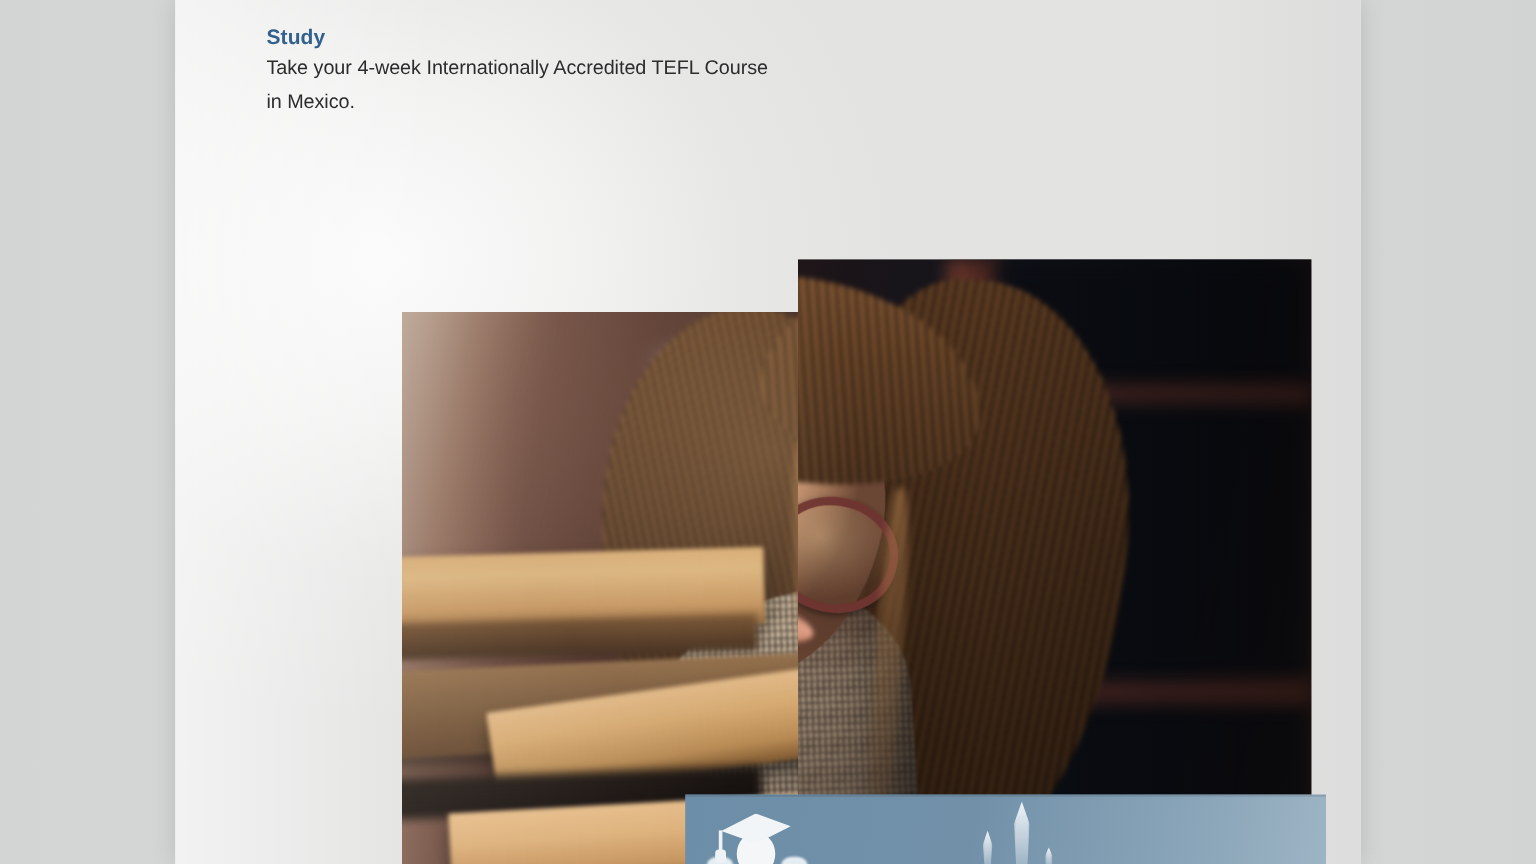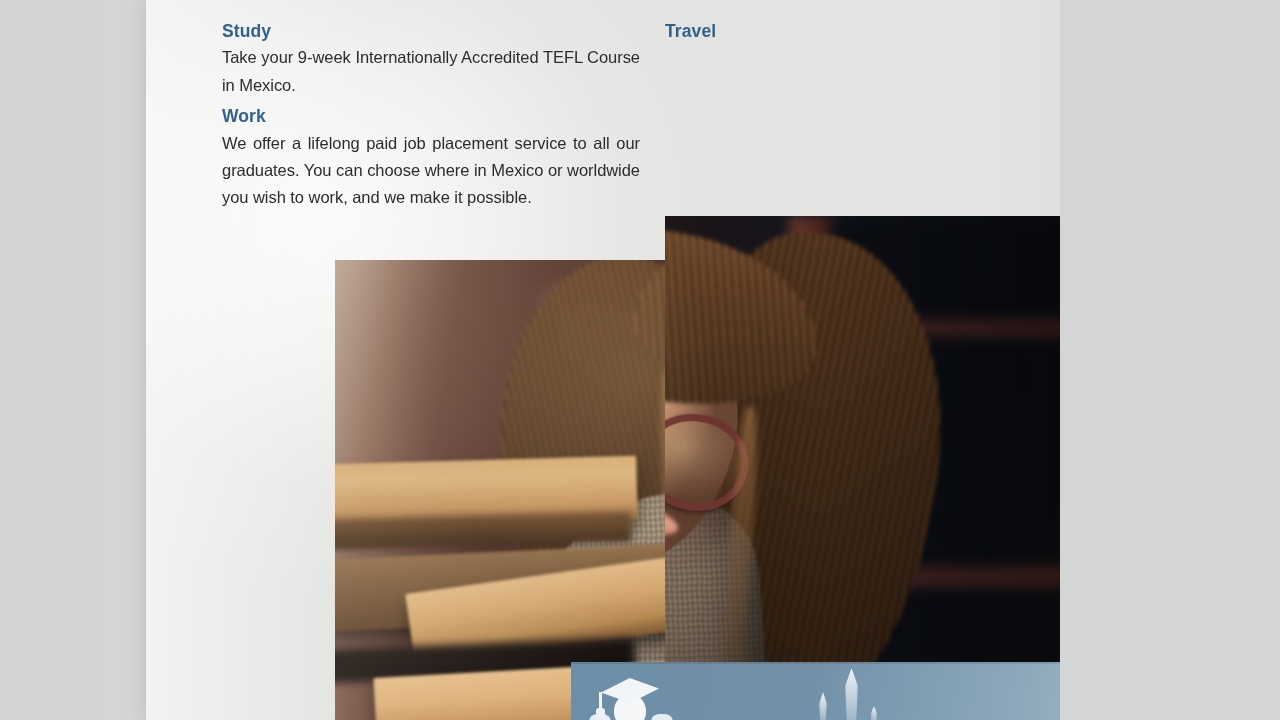--- a/index.html
+++ b/index.html
@@ -12,21 +12,21 @@
   }
 
   body {
     background: #d4d5d5;
     font-family: "Liberation Sans", sans-serif;
   }
 
   
   #stage {
     position: relative;
-    width: 1060px;
+    width: 1280px;
     height: 720px;
     background: linear-gradient(90deg,
         #d3d4d4 0%, #d4d5d5 10%, #d4d5d5 88%, #d2d3d3 100%);
     overflow: hidden;
   }
 
   
   #page {
     position: absolute;
     left: 146px;
@@ -450,34 +450,29 @@
 <div id="stage">
 
   <div id="page">
 
     <div class="columns">
 
       <div class="col col-left">
 
         <div class="sec-block">
           <div class="sec-head">Study</div>
-          <div class="sec-body">Take your 9-week Internationally Accredited TEFL Course in Mexico.</div>
+          <div class="sec-body">Take your 4-week Internationally Accredited TEFL Course in Mexico.</div>
         </div>
 
+
+      </div>
+
+      <div class="col col-right">
+
         <div class="sec-block">
-          <div class="sec-head">Work</div>
-          <div class="sec-body">We offer a lifelong paid job placement service to all our graduates. You can choose where in Mexico or worldwide you wish to work, and we make it possible.</div>
-        </div>
-
-      </div>
-
-      <div class="col col-right">
-
-        <div class="sec-block">
-          <div class="sec-head">Travel</div>
         </div>
 
       </div>
 
     </div>
 
     <div class="photo-wrap" id="photo-top">
       <div class="photo-inner">
 
         <div class="bk-post"></div>

